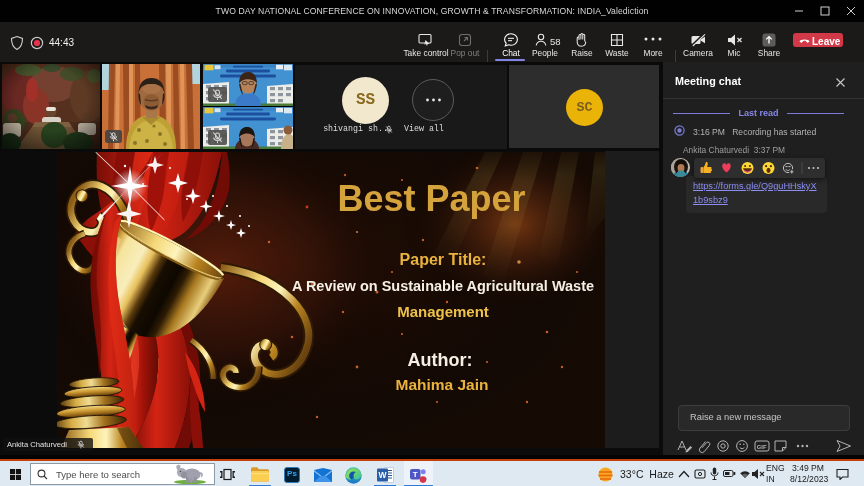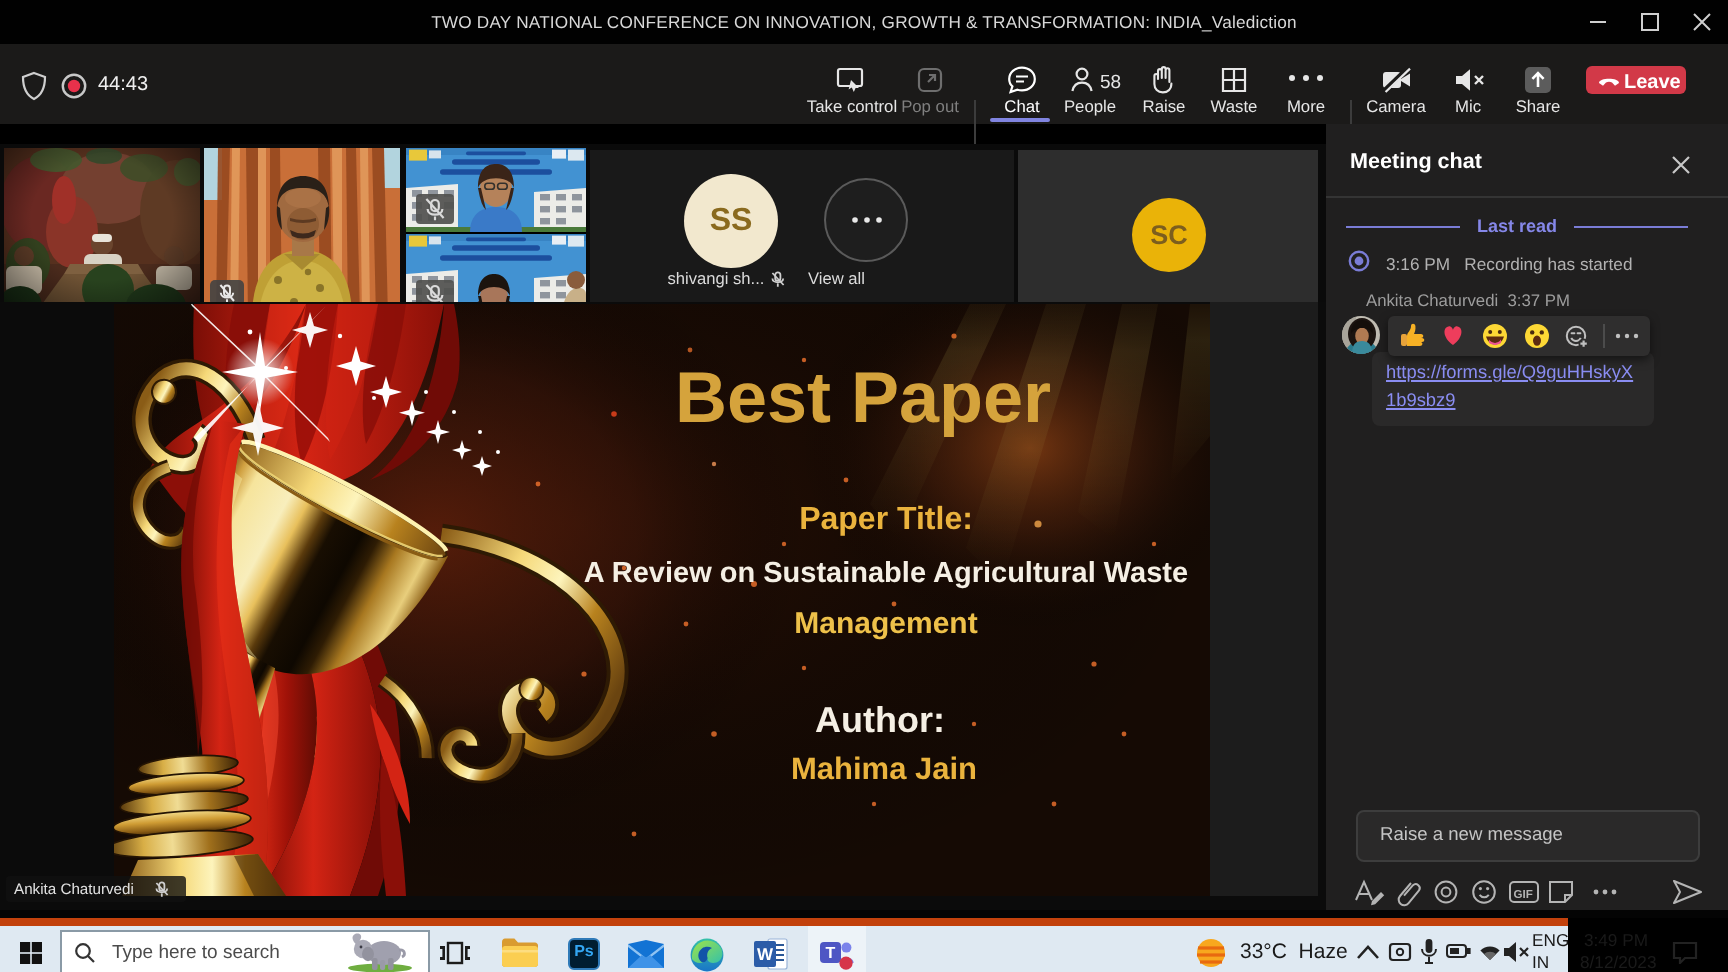--- a/index.html
+++ b/index.html
@@ -99,21 +99,21 @@
       <path d="M8 11.5 V4.8 M5.2 7.4 L8 4.6 l2.8 2.8" fill="none" stroke="#fff" stroke-width="1.3"></path>
     </svg>
 
     <div class="abs" style="left:793px;top:11px;width:50px;height:14px;background:#d23948;border-radius:3px;"></div>
     <svg class="abs" style="left:798px;top:14px" width="13" height="8" viewBox="0 0 13 8">
       <path d="M1.5 5.5 c0-2.8 10-2.8 10 0 l-2 1.4 -1.5-1.7 c-1-0.5-2-0.5-3 0 L3.5 6.9 Z" fill="#fff"></path>
     </svg>
     <div class="abs" style="left:812px;top:13.5px;font-size:10px;font-weight:bold;color:#fff;">Leave</div>
   </div>
 
-  <div class="abs" id="vstrip" style="left:0;top:72px;width:664px;height:89px;background:#0a0a0a;">
+  <div class="abs" id="vstrip" style="left:0;top:62px;width:664px;height:89px;background:#0a0a0a;font-family:Liberation Mono, monospace;">
 
     <div class="abs" style="left:2px;top:2px;width:98px;height:85px;overflow:hidden;background:#2e1c12;">
       <svg width="98" height="85" viewBox="0 0 98 85">
         <rect width="98" height="85" fill="#4a2a1c"></rect>
         <rect width="98" height="58" fill="#56301e"></rect>
         <ellipse cx="18" cy="28" rx="20" ry="24" fill="#6a2822"></ellipse>
         <ellipse cx="52" cy="20" rx="24" ry="18" fill="#744030"></ellipse>
         <ellipse cx="86" cy="32" rx="18" ry="26" fill="#5e3a24"></ellipse>
         <ellipse cx="34" cy="42" rx="13" ry="18" fill="#8a3428"></ellipse>
         <ellipse cx="30" cy="26" rx="6" ry="12" fill="#a03028"></ellipse>
@@ -648,21 +648,21 @@
             <circle cx="133" cy="8" r="1.2"></circle>
           </g>
 
         <path d="M163 2.5 L176.5 8 L163 13.5 L166 8 Z" stroke-linejoin="round"></path>
       </g>
     </svg>
   </div>
 
   <div class="abs" style="left:0;top:455px;width:864px;height:4px;background:#040404;"></div>
 
-  <div class="abs" id="taskbar" style="left:0;top:459px;width:784px;height:27px;background:#dfe9f2;border-top:4px solid #c2410c;box-sizing:border-box;">
+  <div class="abs" id="taskbar" style="left:0;top:459px;width:864px;height:27px;background:#dfe9f2;border-top:2px solid #c2410c;box-sizing:border-box;">
 
     <svg class="abs" style="left:10px;top:8px" width="11" height="11" viewBox="0 0 11 11">
       <g fill="#111">
           <rect x="0" y="0" width="5.1" height="5.1"></rect>
           <rect x="5.9" y="0" width="5.1" height="5.1"></rect>
           <rect x="0" y="5.9" width="5.1" height="5.1"></rect>
           <rect x="5.9" y="5.9" width="5.1" height="5.1"></rect>
         </g>
     </svg>
 

